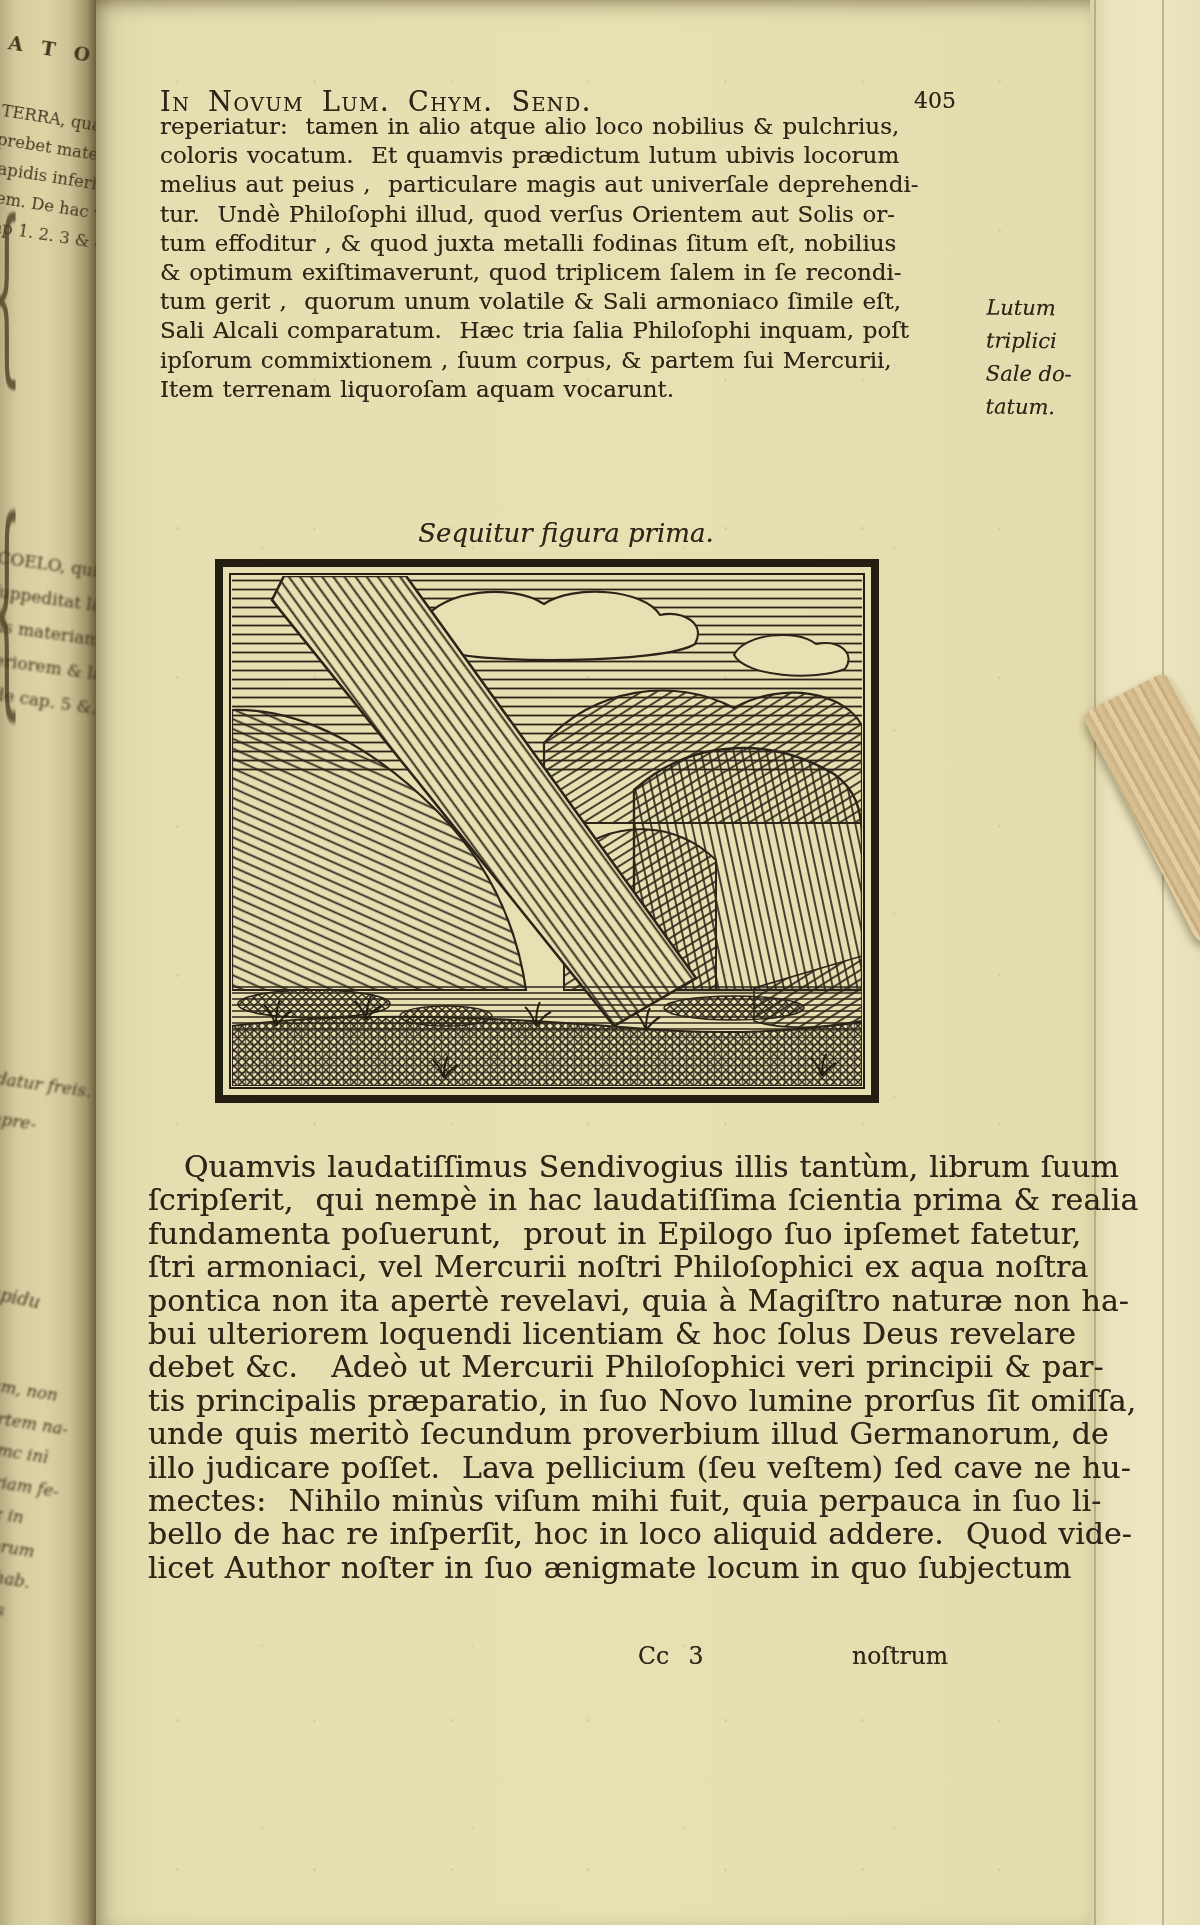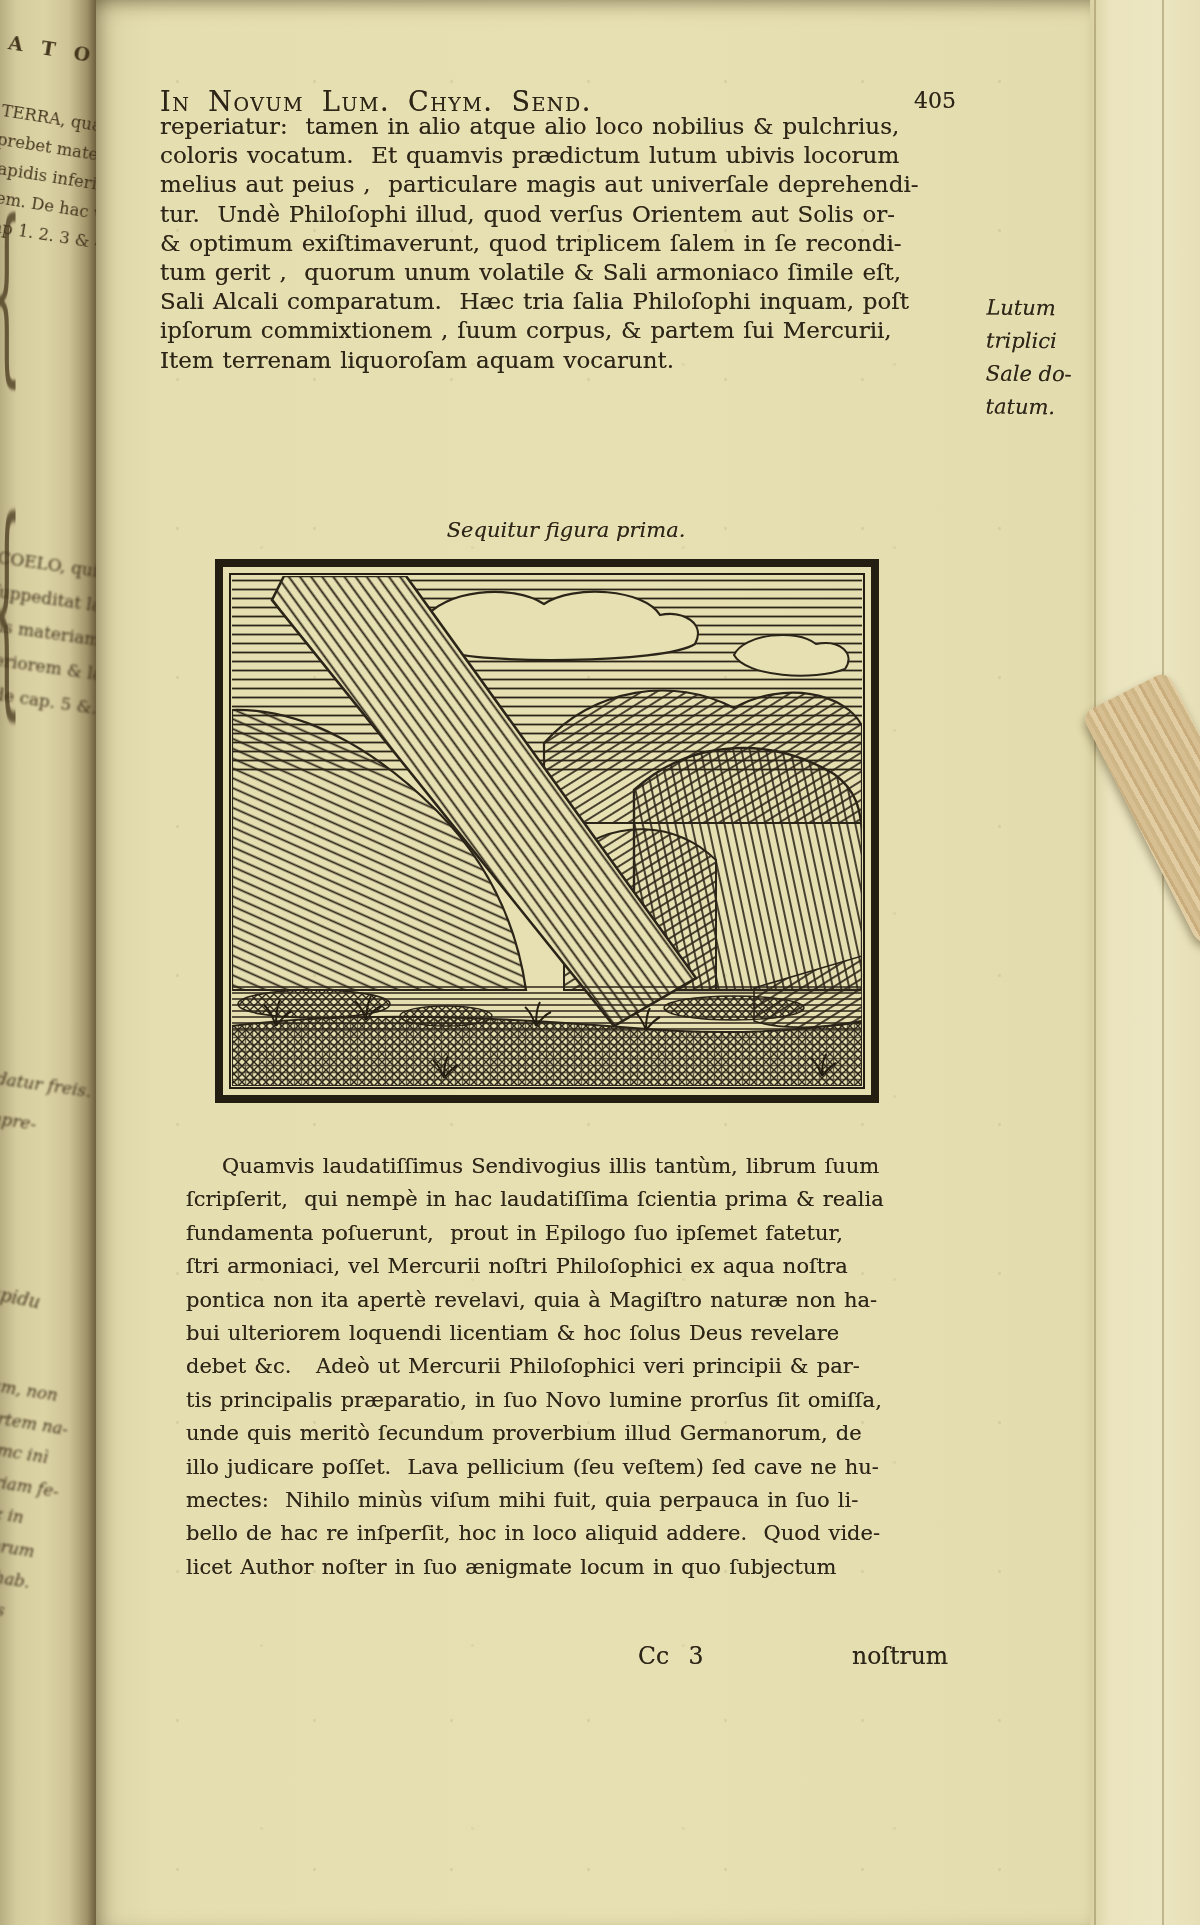--- a/index.html
+++ b/index.html
@@ -33,22 +33,22 @@
     background:repeating-linear-gradient(88deg,#e2cda2 0 5px,#c9ad7d 5px 8px,#d8bf92 8px 13px,#cfb687 13px 17px);
     border-radius:12px 12px 18px 18px;
     box-shadow:-3px 4px 8px rgba(50,35,10,.4);}
   
   .line{white-space:pre;}
   .header{position:absolute;left:160px;top:86px;width:812px;font-size:27px;}
   .header-title{text-align:left;font-variant:small-caps;letter-spacing:1.5px;word-spacing:8px;margin-right:110px;}
   .page-num{position:absolute;right:16px;top:2px;font-size:22px;}
   .p1{position:absolute;left:160px;top:112px;width:812px;font-size:23px;line-height:29.2px;word-spacing:1.5px;}
   .margin-note{position:absolute;left:986px;top:292px;width:112px;font-size:21px;line-height:33px;font-style:italic;transform:rotate(0.5deg);}
-  .fig-head{position:absolute;left:160px;top:518px;width:812px;text-align:center;font-style:italic;font-size:21px;}
-  .p2{position:absolute;left:148px;top:1150px;width:824px;font-size:21px;line-height:33.4px;word-spacing:1.5px;margin-left:38px;}
+  .fig-head{position:absolute;left:160px;top:518px;width:812px;text-align:center;font-style:italic;font-size:26px;}
+  .p2{position:absolute;left:148px;top:1150px;width:824px;font-size:30px;line-height:33.4px;word-spacing:1.5px;}
   .p2 .line:first-child{text-indent:36px;}
   .sig-row{position:absolute;left:160px;top:1642px;width:812px;height:34px;font-size:23.5px;}
   .sig-mark{position:absolute;left:478px;word-spacing:12px;}
   .catchword{position:absolute;left:692px;}
   .ink{text-shadow:0 0 .5px rgba(40,30,10,.55);}
   
   .woodcut{position:absolute;left:214px;top:558px;width:668px;height:548px;}
   
   .frag{position:absolute;color:#45371e;transform-origin:left top;}
   .fa{left:-22px;top:26px;font-size:19px;letter-spacing:6px;font-weight:bold;transform:rotate(9deg);filter:blur(.6px);}
@@ -118,20 +118,21 @@
 <div class="header ink">
   <div class="header-title">In Novum Lum. Chym. Send.</div>
   <div class="page-num">405</div>
 </div>
 
 <div class="p1 ink">
   <div class="line">reperiatur:  tamen in alio atque alio loco nobilius &amp; pulchrius,</div>
   <div class="line">coloris vocatum.  Et quamvis prædictum lutum ubivis locorum</div>
   <div class="line">melius aut peius ,  particulare magis aut univerſale deprehendi-</div>
   <div class="line">tur.  Undè Philoſophi illud, quod verſus Orientem aut Solis or-</div>
+  <div class="line">tum effoditur , &amp; quod juxta metalli fodinas ſitum eſt, nobilius</div>
   <div class="line">&amp; optimum exiſtimaverunt, quod triplicem ſalem in ſe recondi-</div>
   <div class="line">tum gerit ,  quorum unum volatile &amp; Sali armoniaco ſimile eſt,</div>
   <div class="line">Sali Alcali comparatum.  Hæc tria ſalia Philoſophi inquam, poſt</div>
   <div class="line">ipſorum commixtionem , ſuum corpus, &amp; partem ſui Mercurii,</div>
   <div class="line">Item terrenam liquoroſam aquam vocarunt.</div>
 </div>
 
 <div class="margin-note ink">
   <div class="line">Lutum</div>
   <div class="line">triplici</div>

